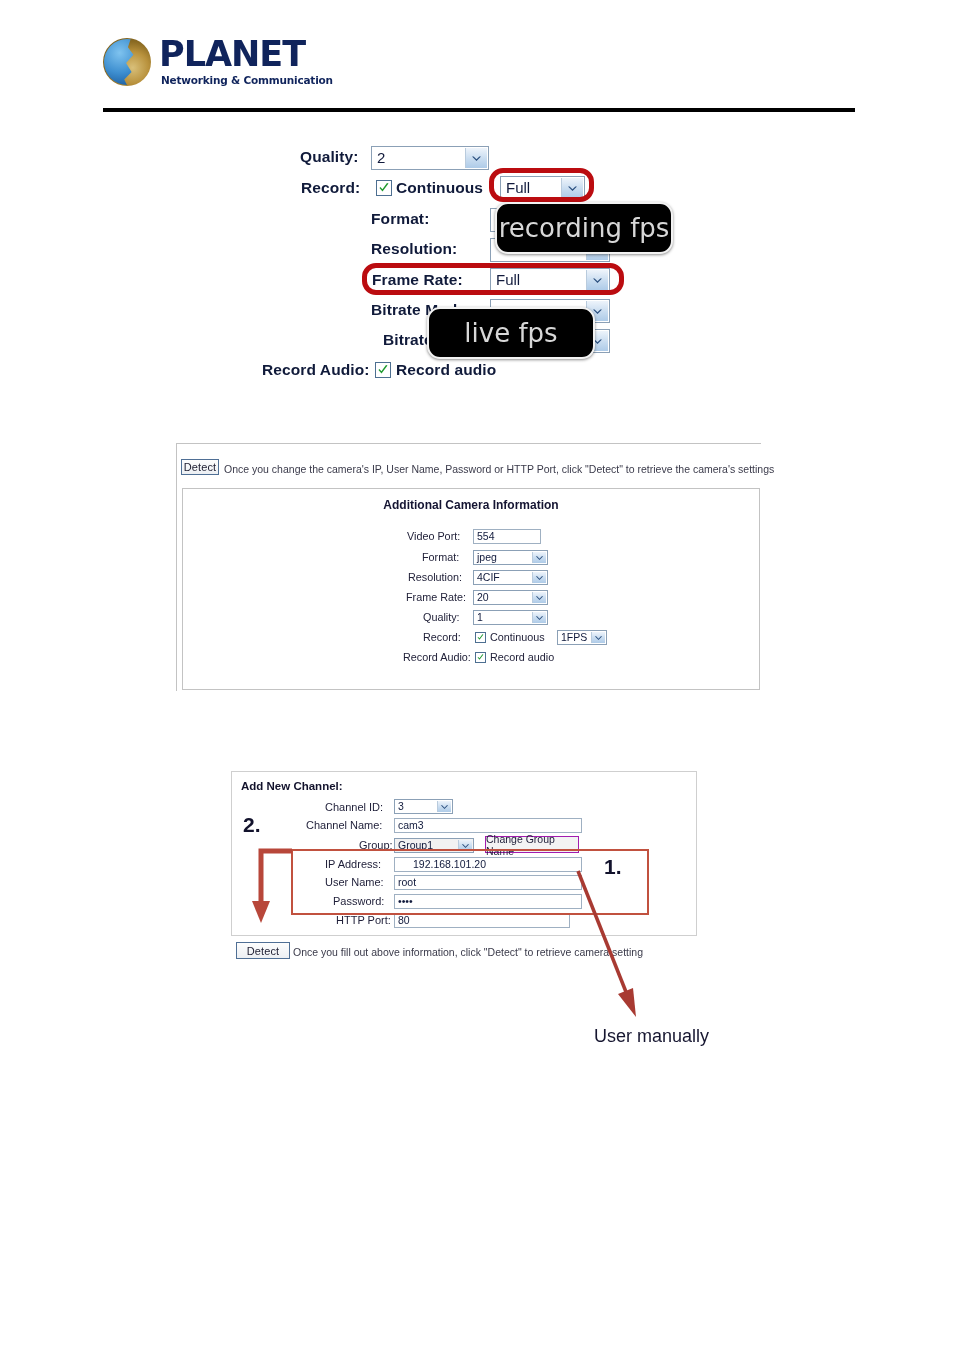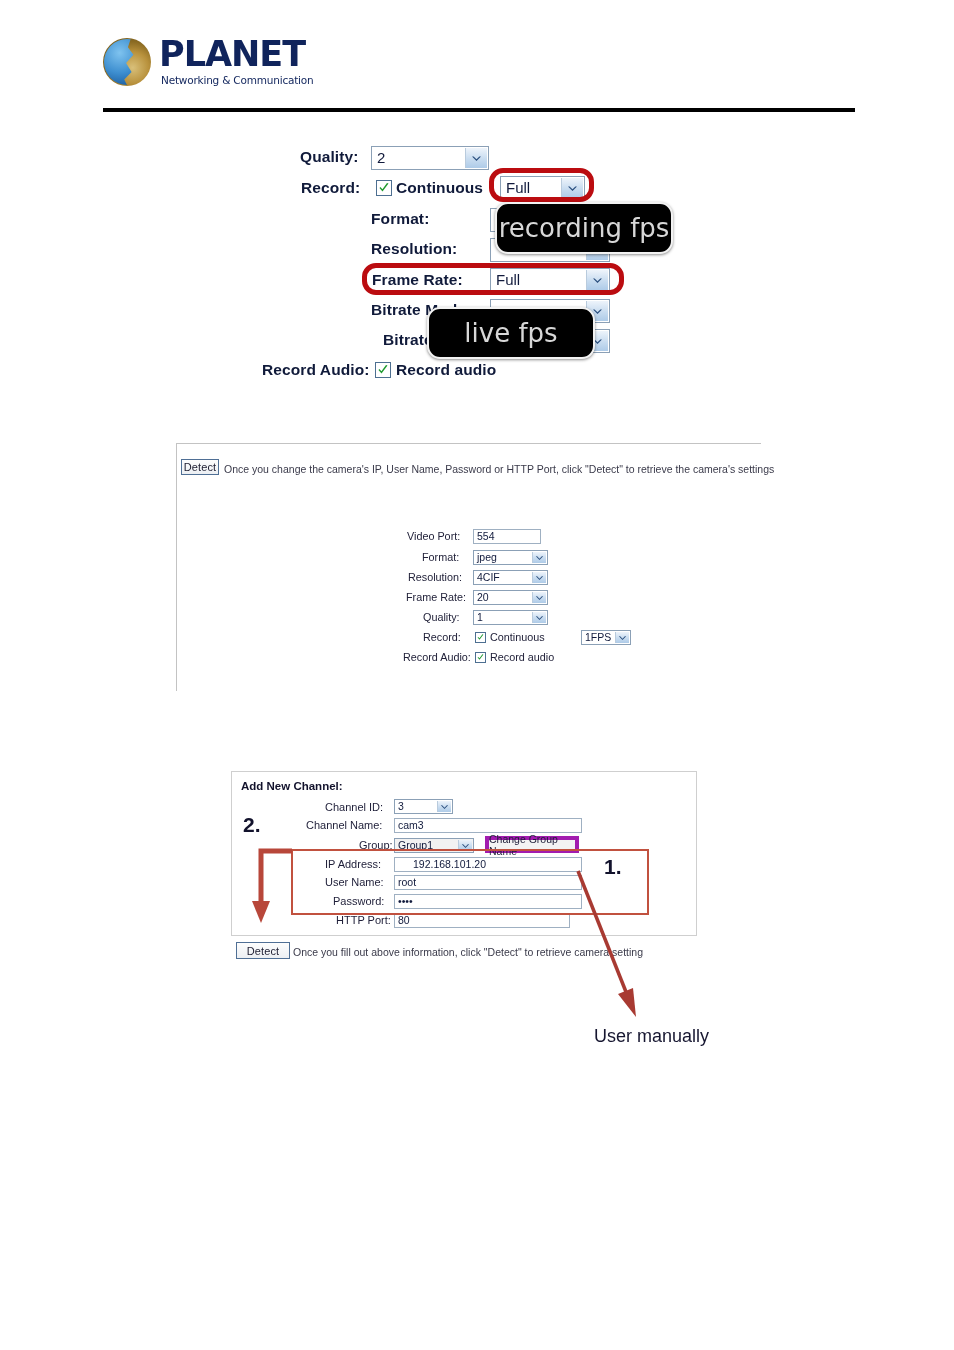--- a/index.html
+++ b/index.html
@@ -53,21 +53,21 @@
     font-size: 35px;
     letter-spacing: -1px;
     color: #10245c;
     line-height: 36px;
   }
   #logo-tagline {
     position: absolute;
     left: 58px;
     top: 38px;
     font-family: "DejaVu Sans", sans-serif;
-    font-weight: normal;
+    font-weight: bold;
     font-size: 10.5px;
     letter-spacing: -0.2px;
     color: #10245c;
   }
   #header-rule {
     position: absolute;
     left: 103px;
     top: 108px;
     width: 752px;
     height: 4px;
@@ -263,21 +263,21 @@
   #s3-redrect {
     position: absolute;
     left: 291px; top: 849px;
     width: 358px; height: 66px;
     box-sizing: border-box;
     border: 2px solid #c1513f;
   }
   #change-group-btn {
     position: absolute;
     box-sizing: border-box;
-    border: 4px solid #a21caf;
+    border: 1px solid #a21caf;
     background: #f3f3f3;
     font-size: 10.5px;
     color: #1e1e38;
     display: flex;
     align-items: center;
     justify-content: center;
   }
   #s3-detect-hint {
     position: absolute;
     left: 293px; top: 946px;
@@ -398,20 +398,23 @@
   <div class="tip" style="left:427px; top:307px; width:168px; height:52px;">live fps</div>
 </div>
 
 <div id="section2">
   <div id="s2-toprule"></div>
   <div id="s2-leftrule"></div>
 
   <div class="detect-btn" style="left:181px; top:459px; width:38px; height:16px;">Detect</div>
   <div id="s2-hint">Once you change the camera's IP, User Name, Password or HTTP Port, click "Detect" to retrieve the camera's settings</div>
 
+  <div id="s2-panel">
+    <div id="s2-title">Additional Camera Information</div>
+  </div>
 
   <div class="lbl" style="left:407px; top:530px;">Video Port:</div>
   <div class="txt" style="left:473px; top:529px; width:68px;">554</div>
 
   <div class="lbl" style="left:422px; top:551px;">Format:</div>
   <div class="sel" style="left:473px; top:550px; width:75px;">
     <span>jpeg</span>
     <span class="arrowbox">
       <svg width="9" height="6" viewBox="0 0 11 7">
           <path d="M1 1.5 L5.5 6 L10 1.5 L8.4 1.5 L5.5 4.3 L2.6 1.5 Z" fill="#2b4f7e"></path>
@@ -449,21 +452,21 @@
     </span>
   </div>
 
   <div class="lbl" style="left:423px; top:631px;">Record:</div>
   <div class="chk" style="left:475px; top:632px;">
     <svg width="9" height="9" viewBox="0 0 14 14">
         <path d="M2.5 7 L5.5 10.5 L11.5 2.5 L10 2 L5.4 8.3 L3.4 6.1 Z" fill="#1f9a2e"></path>
       </svg>
   </div>
   <div class="lbl" style="left:490px; top:631px;">Continuous</div>
-  <div class="sel" style="left:557px; top:630px; width:50px;margin-left:24px;">
+  <div class="sel" style="left:557px; top:630px; width:50px;">
     <span>1FPS</span>
     <span class="arrowbox">
       <svg width="9" height="6" viewBox="0 0 11 7">
           <path d="M1 1.5 L5.5 6 L10 1.5 L8.4 1.5 L5.5 4.3 L2.6 1.5 Z" fill="#2b4f7e"></path>
         </svg>
     </span>
   </div>
 
   <div class="lbl" style="left:403px; top:651px;">Record Audio:</div>
   <div class="chk" style="left:475px; top:652px;">

